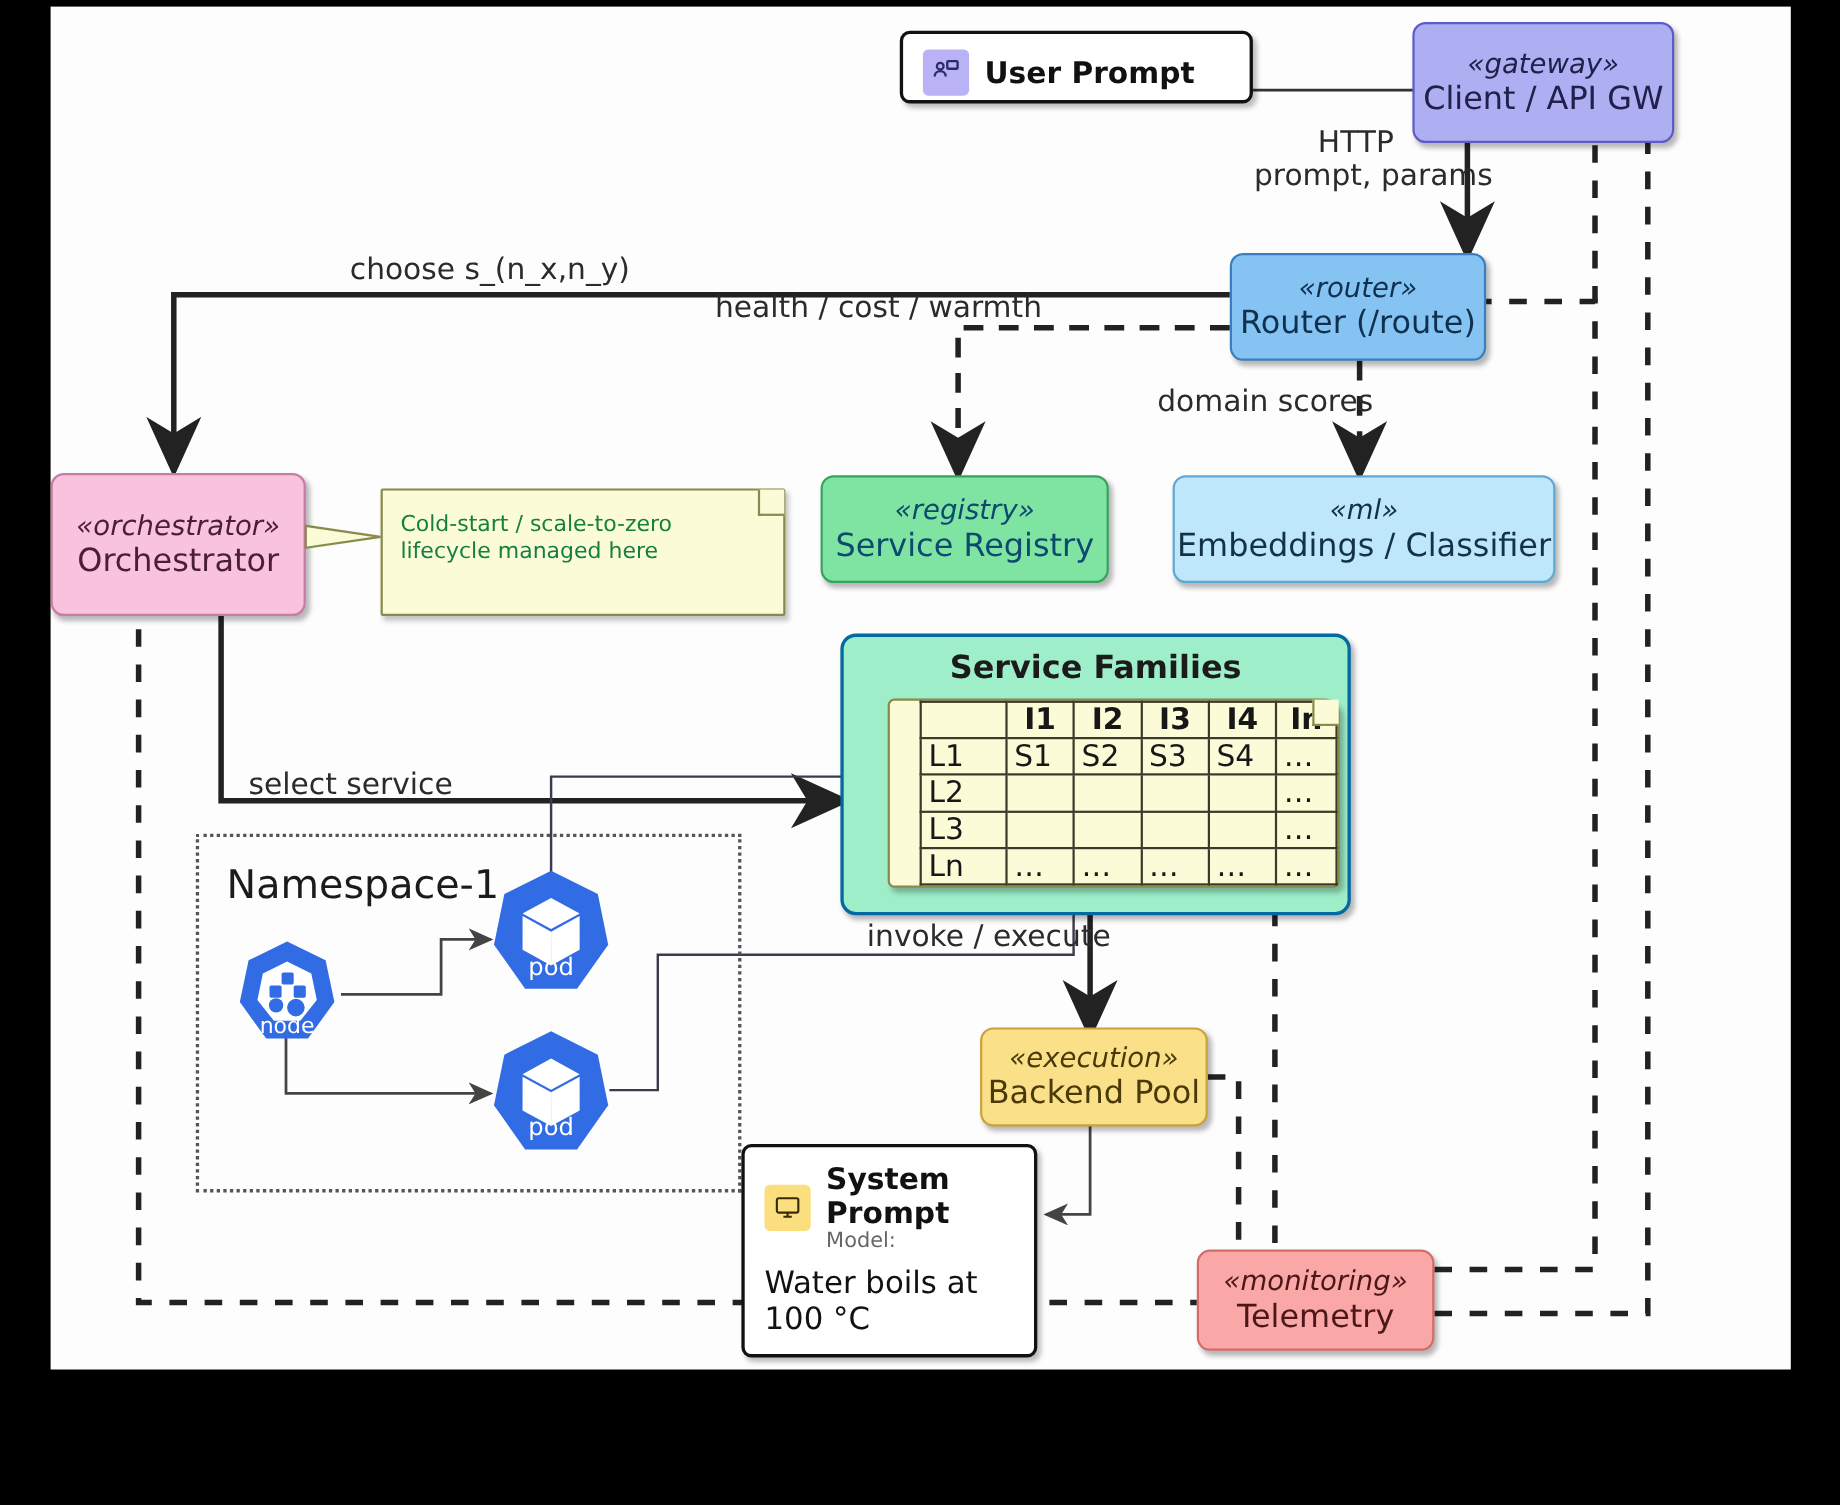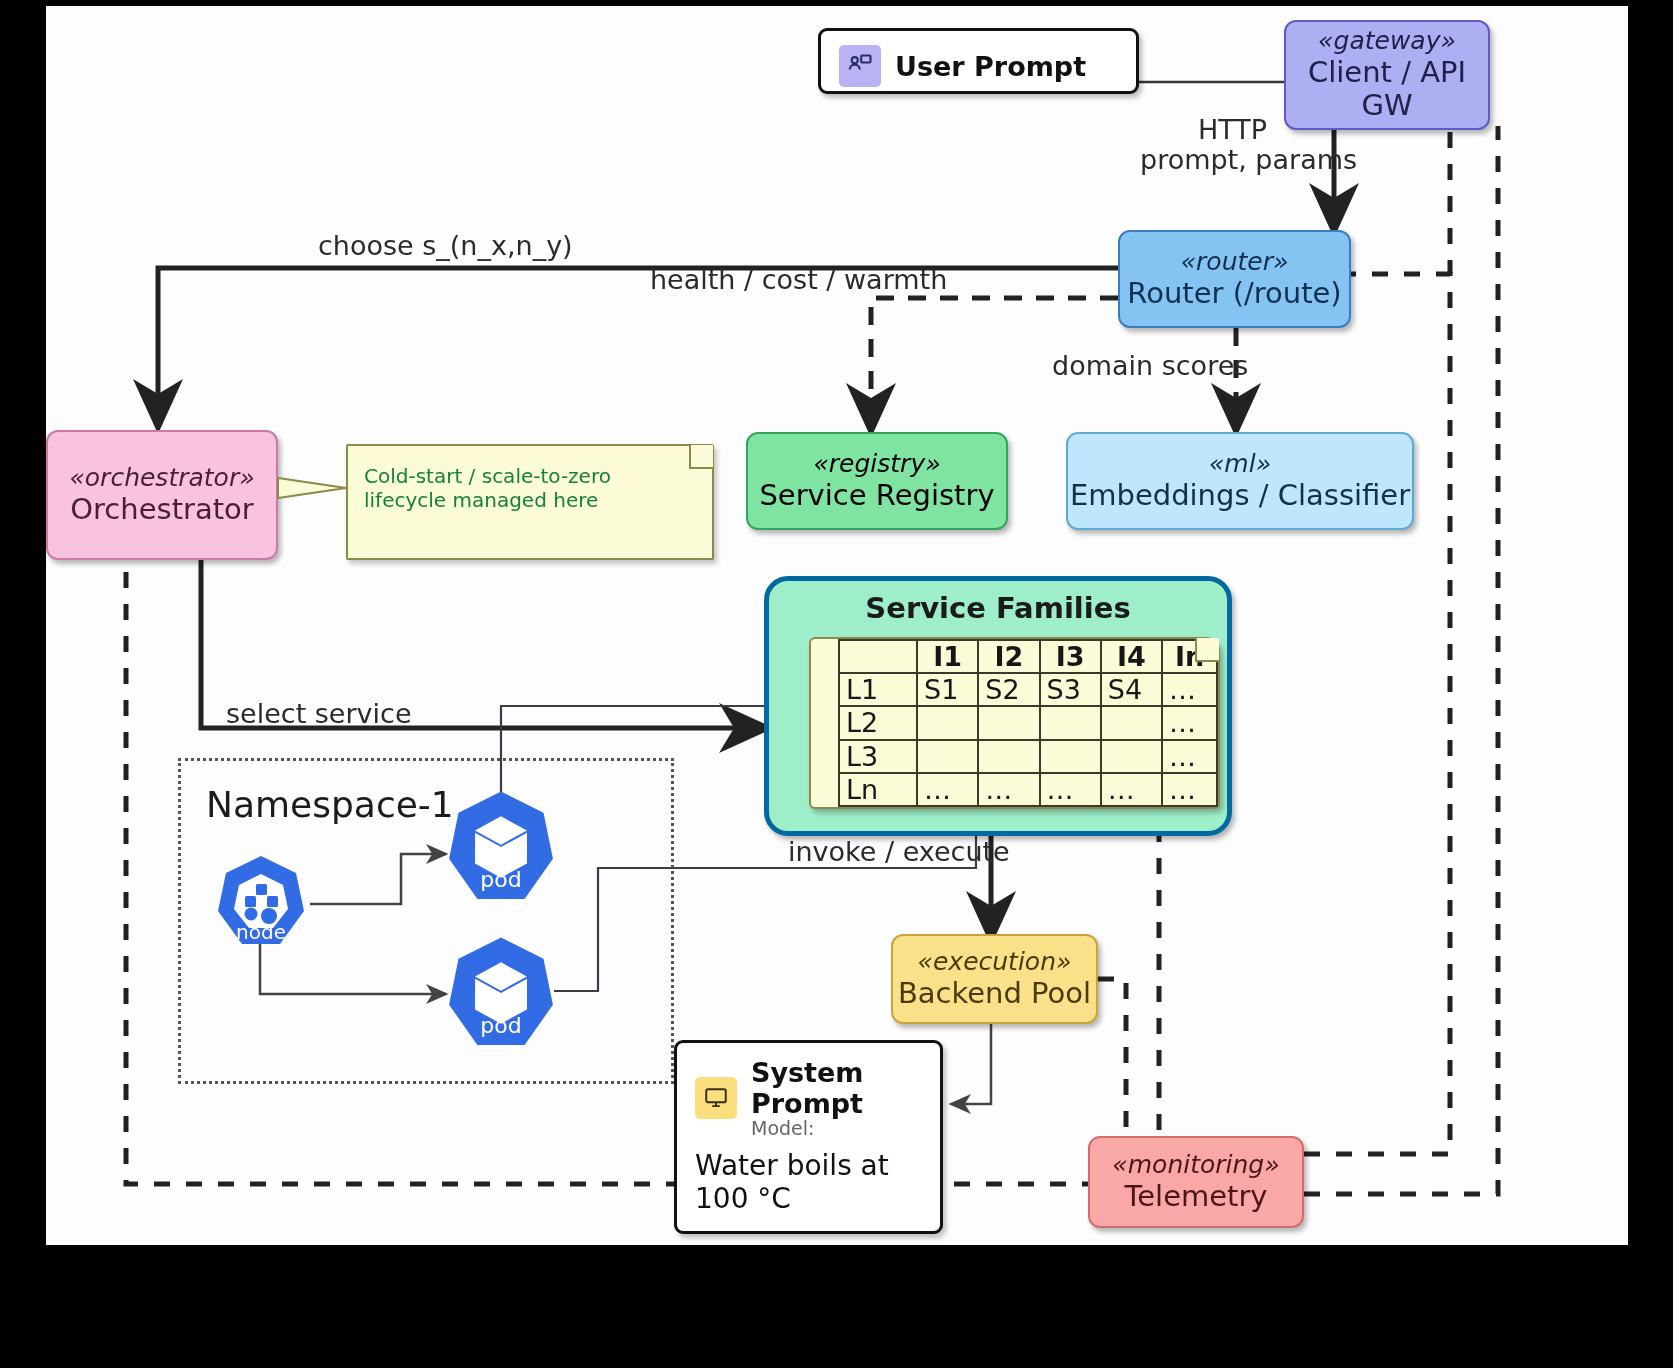--- a/index.html
+++ b/index.html
@@ -11,26 +11,26 @@
   .node{position:absolute;box-sizing:border-box;border-radius:12px;
         display:flex;flex-direction:column;align-items:center;justify-content:center;
         text-align:center;line-height:1.15;
         box-shadow:3px 4px 5px rgba(0,0,0,.28);}
   .node .stereo{font-style:italic;font-size:25px;}
   .node .nm{font-size:29px;}
 
   .gateway{background:#aeaef2;border:2px solid #5c5cc4;color:#20204a;}
   .router{background:#85c3f2;border:2px solid #3a7fbd;color:#10304f;}
   .orch{background:#f9c2dd;border:2px solid #c97aa5;color:#4a1f36;}
-  .registry{background:#7fe3a2;border:2px solid #36a35f;color:#000000;}
+  .registry{background:#7fe3a2;border:2px solid #36a35f;color:#0c4a6e;}
   .ml{background:#bfe7fb;border:2px solid #5fa9d4;color:#133246;}
   .exec{background:#fbe08a;border:2px solid #caa23a;color:#4a3a08;}
   .monitor{background:#f9a7a7;border:2px solid #d46b6b;color:#4d1717;}
 
-  .families{position:absolute;background:#9eefc9;border:5px solid #0369a1;border-radius:24px;
+  .families{position:absolute;background:#9eefc9;border:3px solid #0369a1;border-radius:14px;
             box-shadow:3px 4px 5px rgba(0,0,0,.28);}
   .families .ftitle{position:absolute;top:10px;left:0;right:0;text-align:center;
             font-weight:bold;font-size:29px;color:#1b1b1b;}
 
   .notecard{position:absolute;background:#fbfbd8;border:2px solid #8a8a4a;
             box-shadow:3px 4px 5px rgba(0,0,0,.25);padding-left:27px;}
   .fold{position:absolute;right:-1px;top:-1px;width:22px;height:22px;
         background:#fbfbd8;border-left:2px solid #8a8a4a;border-bottom:2px solid #8a8a4a;}
 
   table.grid{border-collapse:collapse;width:100%;height:100%;}
@@ -125,21 +125,21 @@
           <svg width="28" height="28" viewBox="0 0 24 24" fill="none" stroke="#2b2b6b" stroke-width="1.8">
             <circle cx="7.5" cy="7" r="2.6"></circle>
             <path d="M3.2 15c0-2.6 1.9-4.2 4.3-4.2S11.8 12.4 11.8 15"></path>
             <rect x="13" y="3" width="8" height="6" rx="0.8"></rect>
           </svg>
         </div>
         <div class="pb-ttl">User Prompt</div>
       </div>
     </div>
 
-    <div class="node gateway" style="left:1238px;top:14px;width:206px;height:110px;">
+    <div class="node gateway" style="left:1238px;top:14px;width:238px;height:110px;">
       <div class="stereo">«gateway»</div>
       <div class="nm">Client / API GW</div>
     </div>
 
     <div class="node router" style="left:1072px;top:224px;width:233px;height:98px;">
       <div class="stereo">«router»</div>
       <div class="nm">Router (/route)</div>
     </div>
 
     <div class="node orch" style="left:0px;top:424px;width:232px;height:130px;">

